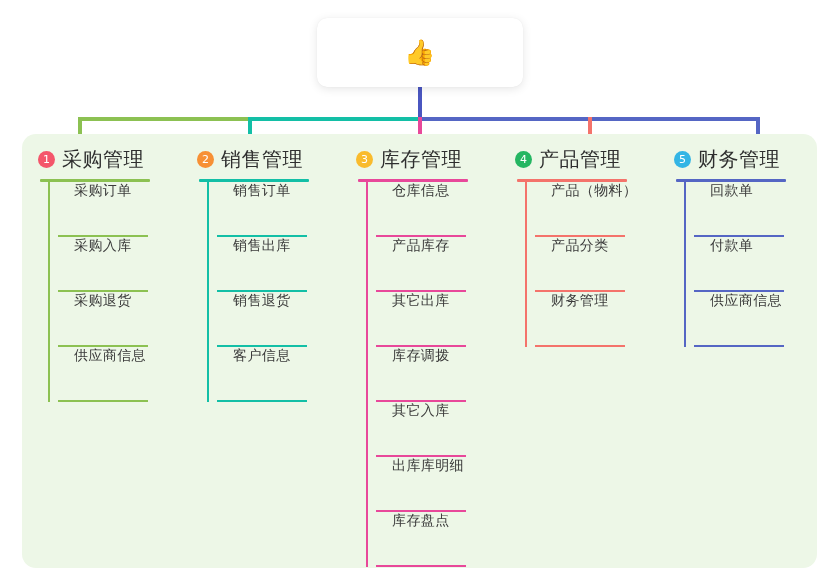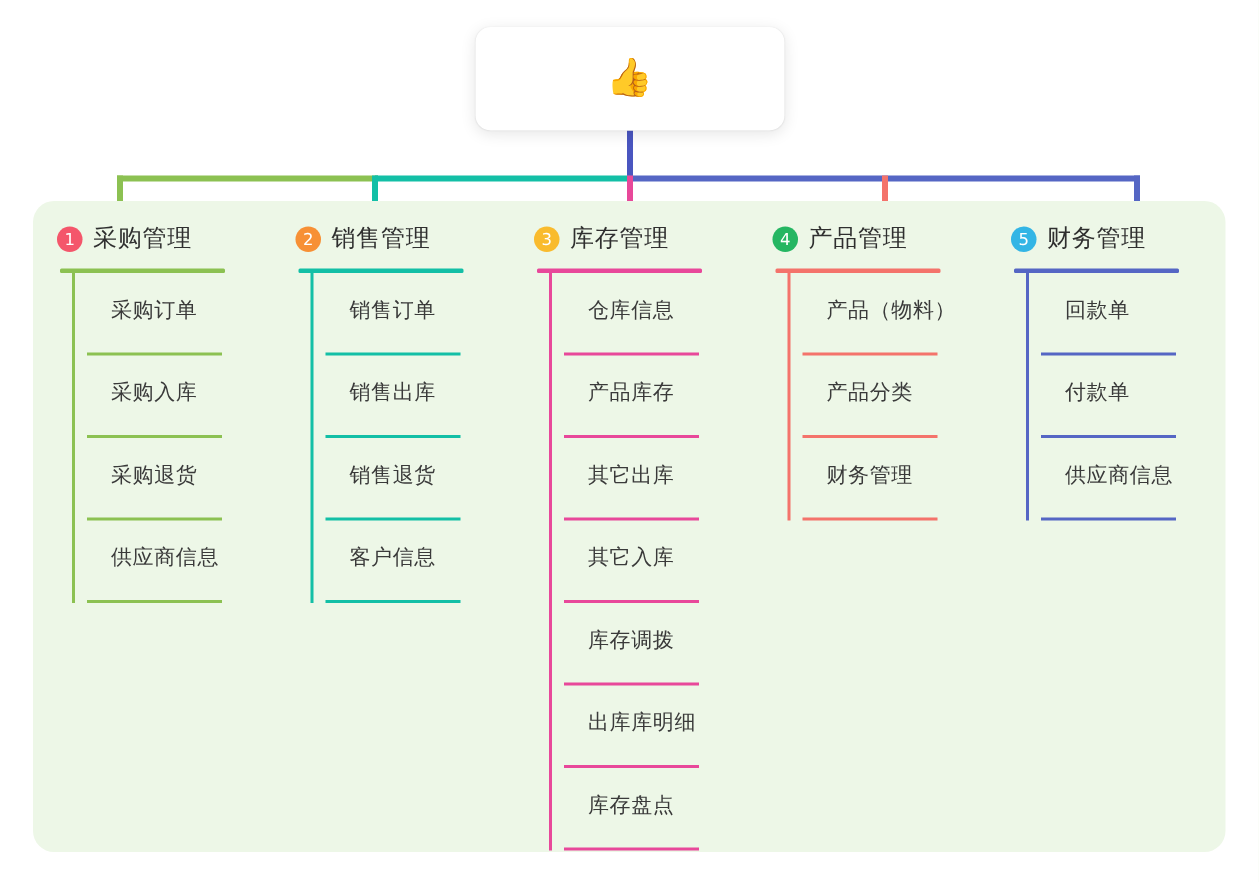--- a/index.html
+++ b/index.html
@@ -94,21 +94,21 @@
     height: 17px;
     border-radius: 50%;
     color: #ffffff;
     font-size: 11px;
     line-height: 17px;
     text-align: center;
     flex: none;
     font-family: "DejaVu Sans", sans-serif;
   }
   .col-title {
-    font-size: 16px;
+    font-size: 20px;
     color: #2f2f2f;
     white-space: nowrap;
     letter-spacing: 0.5px;
   }
   .header-rule {
     height: 3px;
     width: 110px;
     margin-left: 2px;
     margin-top: 3px;
     border-radius: 1px;
@@ -127,21 +127,21 @@
     top: 0;
     bottom: 0;
     width: 2px;
   }
   .leaf {
     position: relative;
     height: 55px;
     box-sizing: border-box;
     padding-left: 16px;
     display: flex;
-    align-items: center;
+    align-items: flex-start;
   }
   .leaf .leaf-label {
     font-size: 14px;
     color: #3a3a3a;
     white-space: nowrap;
     padding-bottom: 5px;
     letter-spacing: 0.4px;
   }
   .leaf .leaf-rule {
     position: absolute;
@@ -242,25 +242,25 @@
         </div>
         <div class="leaf">
           <span class="leaf-label">产品库存</span>
           <div class="leaf-rule" style="background: rgb(232, 72, 154);"></div>
         </div>
         <div class="leaf">
           <span class="leaf-label">其它出库</span>
           <div class="leaf-rule" style="background: rgb(232, 72, 154);"></div>
         </div>
         <div class="leaf">
+          <span class="leaf-label">库存调拨</span>
+          <div class="leaf-rule" style="background: rgb(232, 72, 154);"></div>
+        </div>
+        <div class="leaf">
           <span class="leaf-label">其它入库</span>
-          <div class="leaf-rule" style="background: rgb(232, 72, 154);"></div>
-        </div>
-        <div class="leaf">
-          <span class="leaf-label">库存调拨</span>
           <div class="leaf-rule" style="background: rgb(232, 72, 154);"></div>
         </div>
         <div class="leaf">
           <span class="leaf-label">出库库明细</span>
           <div class="leaf-rule" style="background: rgb(232, 72, 154);"></div>
         </div>
         <div class="leaf">
           <span class="leaf-label">库存盘点</span>
           <div class="leaf-rule" style="background: rgb(232, 72, 154);"></div>
         </div>

